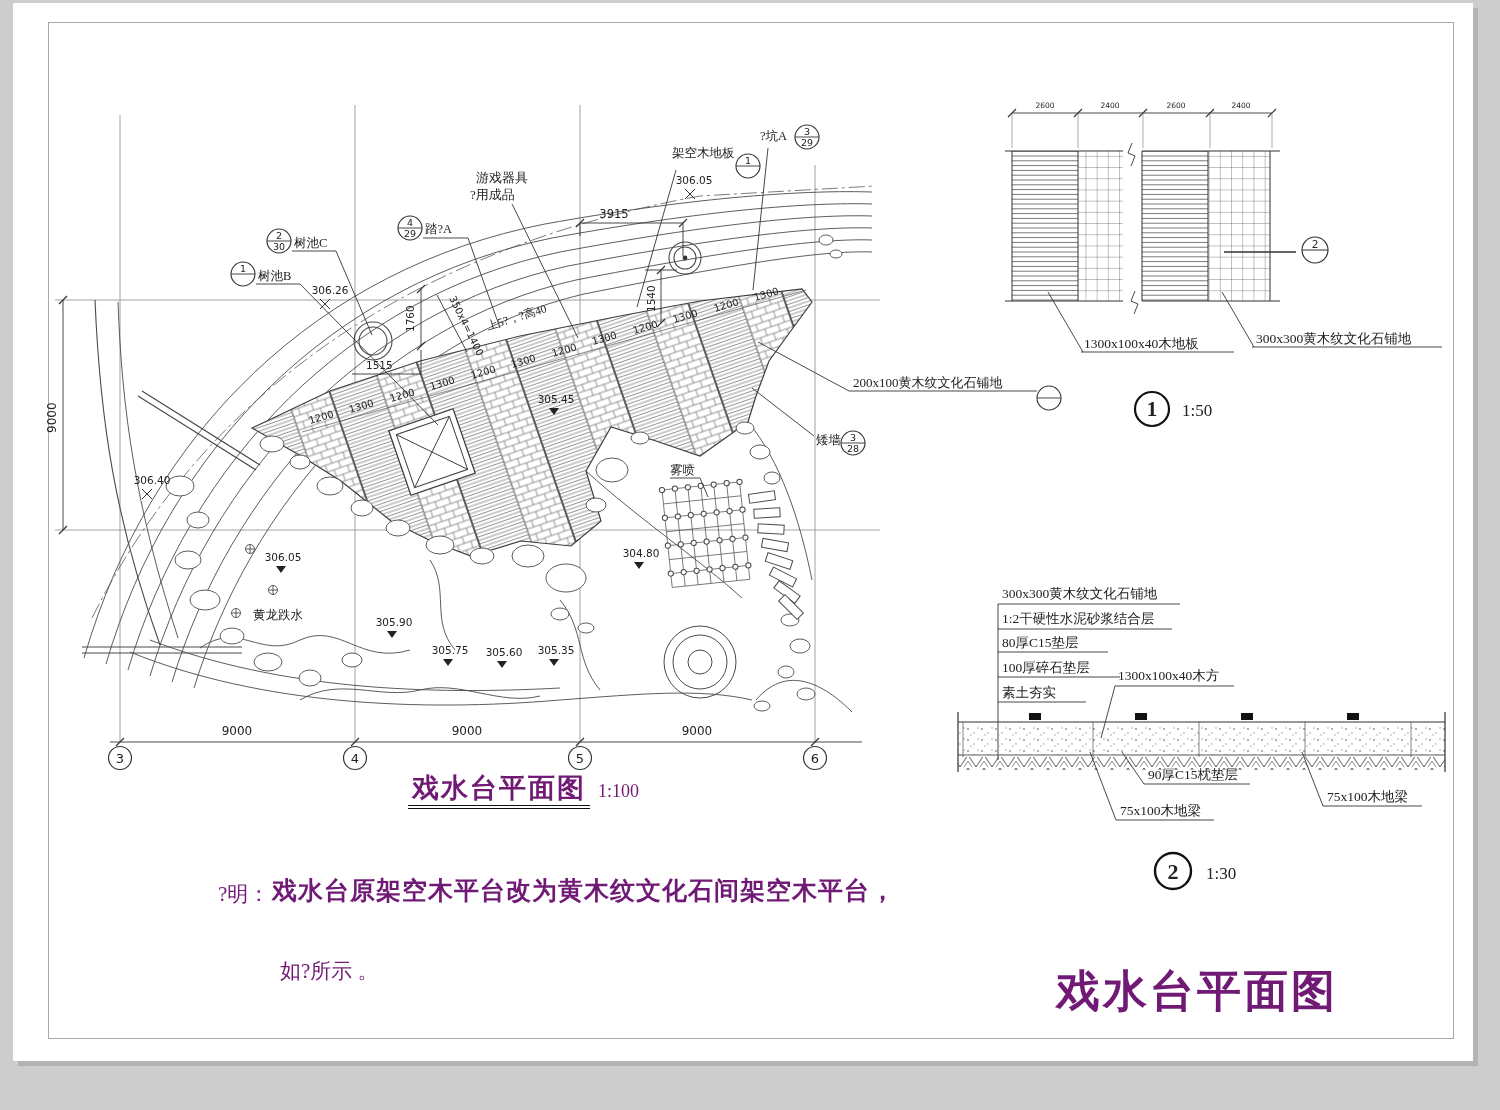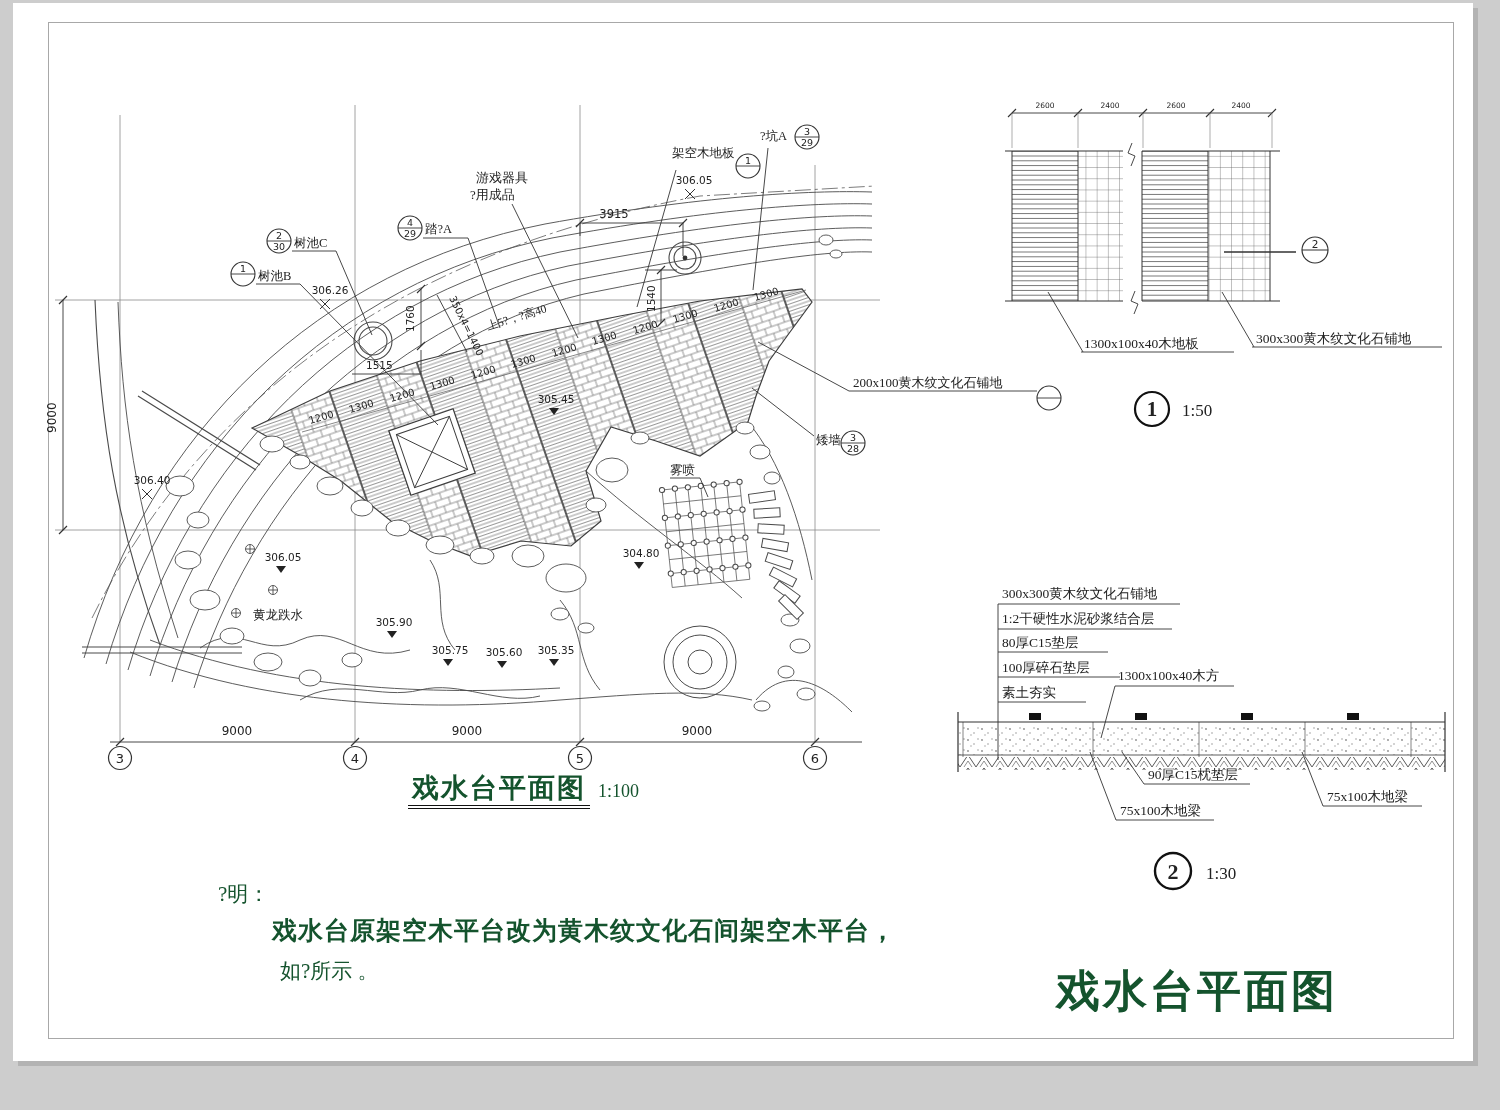--- a/index.html
+++ b/index.html
@@ -3,21 +3,21 @@
 <meta charset="utf-8">
 <style>
   html,body{margin:0;padding:0;width:1500px;height:1110px;background:#cdcdcd;overflow:hidden;
             font-family:"DejaVu Sans",sans-serif;}
   .paper{position:absolute;left:13px;top:3px;width:1460px;height:1058px;background:#ffffff;
          box-shadow:5px 5px 0 #b3b3b3;}
   .frame{position:absolute;left:48px;top:22px;width:1404px;height:1015px;border:1px solid #a8a8a8;}
   svg{position:absolute;left:0;top:0;}
   svg text{font-family:"DejaVu Sans",sans-serif;fill:#222;}
   .cjk, svg text.cjk{font-family:"Liberation Serif","DejaVu Serif",serif;}
-  .abs{position:absolute;color:#14532d;}
+  .abs{position:absolute;color:#701a75;}
   .plan-title{font-family:"Liberation Serif",serif;font-size:27px;font-weight:bold;letter-spacing:2px;
               border-bottom:4px double #111;padding:0 4px 2px 4px;}
   .plan-scale{font-family:"Liberation Serif",serif;font-size:18px;margin-left:8px;}
   .notes-h{font-size:21px;}
   .notes-1{font-size:25px;font-weight:bold;letter-spacing:1px;}
   .notes-2{font-size:21px;}
   .big-title{font-family:"Liberation Serif",serif;font-size:44px;font-weight:bold;letter-spacing:3px;}
 </style>
 </head>
 <body>
@@ -456,16 +456,16 @@
     <text x="1173" y="879" font-size="22" text-anchor="middle" class="cjk" font-weight="bold">2</text>
     <text x="1206" y="879" font-size="17" class="cjk">1:30</text>
   </g>
 </svg>
 
 <div class="abs" style="left:408px;top:770px;">
   <span class="plan-title">戏水台平面图</span><span class="plan-scale">1:100</span>
 </div>
 
 <div class="abs cjk notes-h" style="left:218px;top:880px;">?明：</div>
-<div class="abs cjk notes-1" style="left:272px;top:914px;">戏水台原架空木平台改为黄木纹文化石间架空木平台，</div>
+<div class="abs cjk notes-1" style="left:272px;top:874px;">戏水台原架空木平台改为黄木纹文化石间架空木平台，</div>
 <div class="abs cjk notes-2" style="left:272px;top:957px;margin-left:8px;">如?所示 。</div>
 
 <div class="abs big-title" style="left:1056px;top:962px;">戏水台平面图</div>
 
 </body></html>

